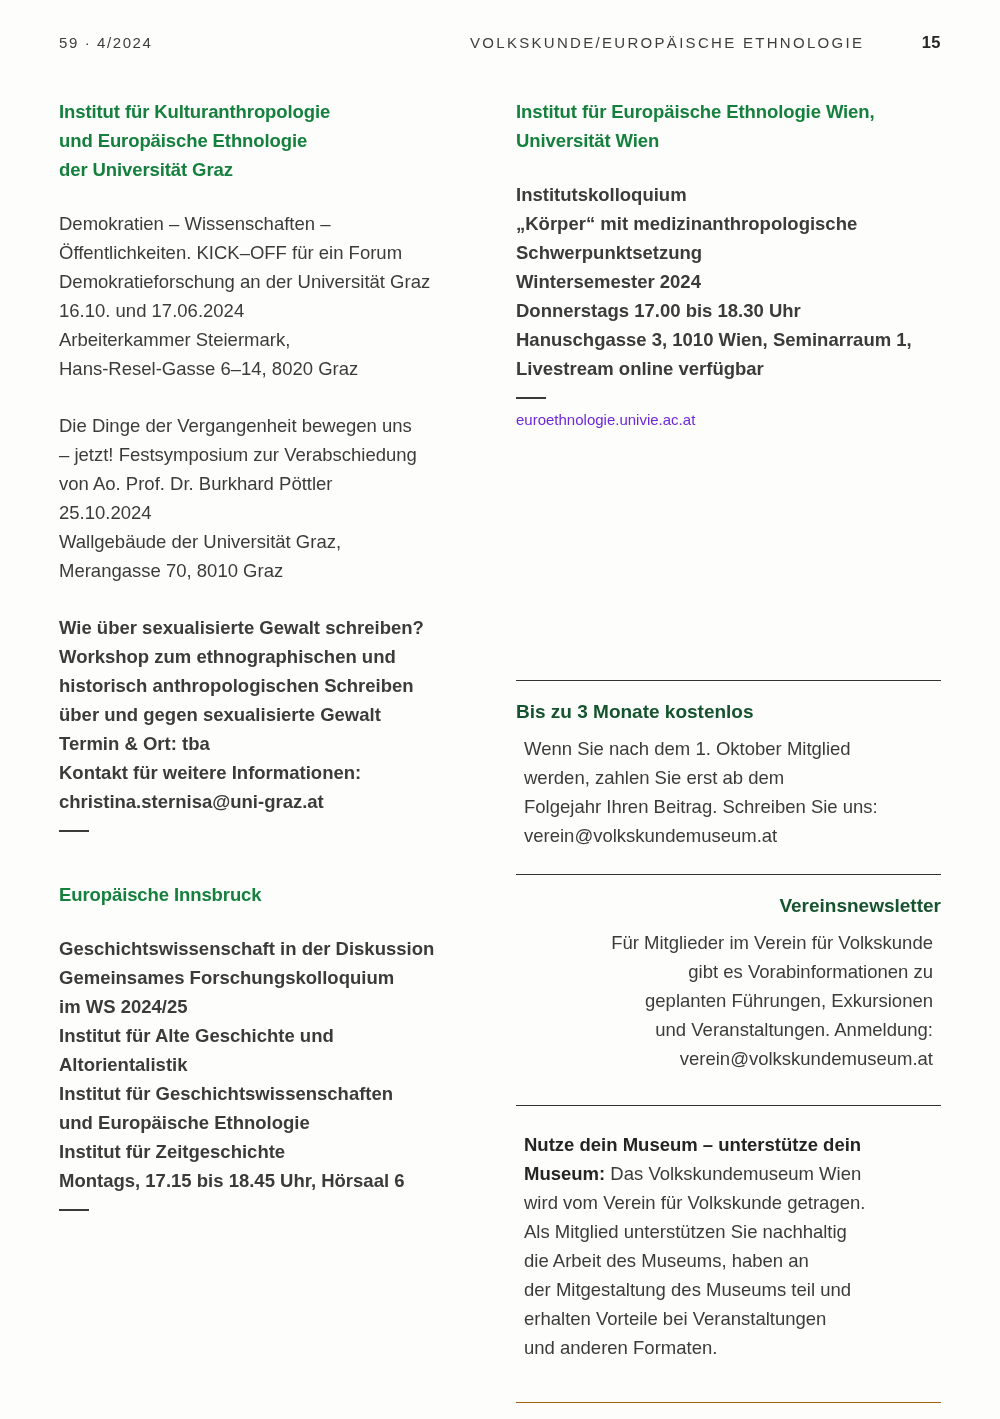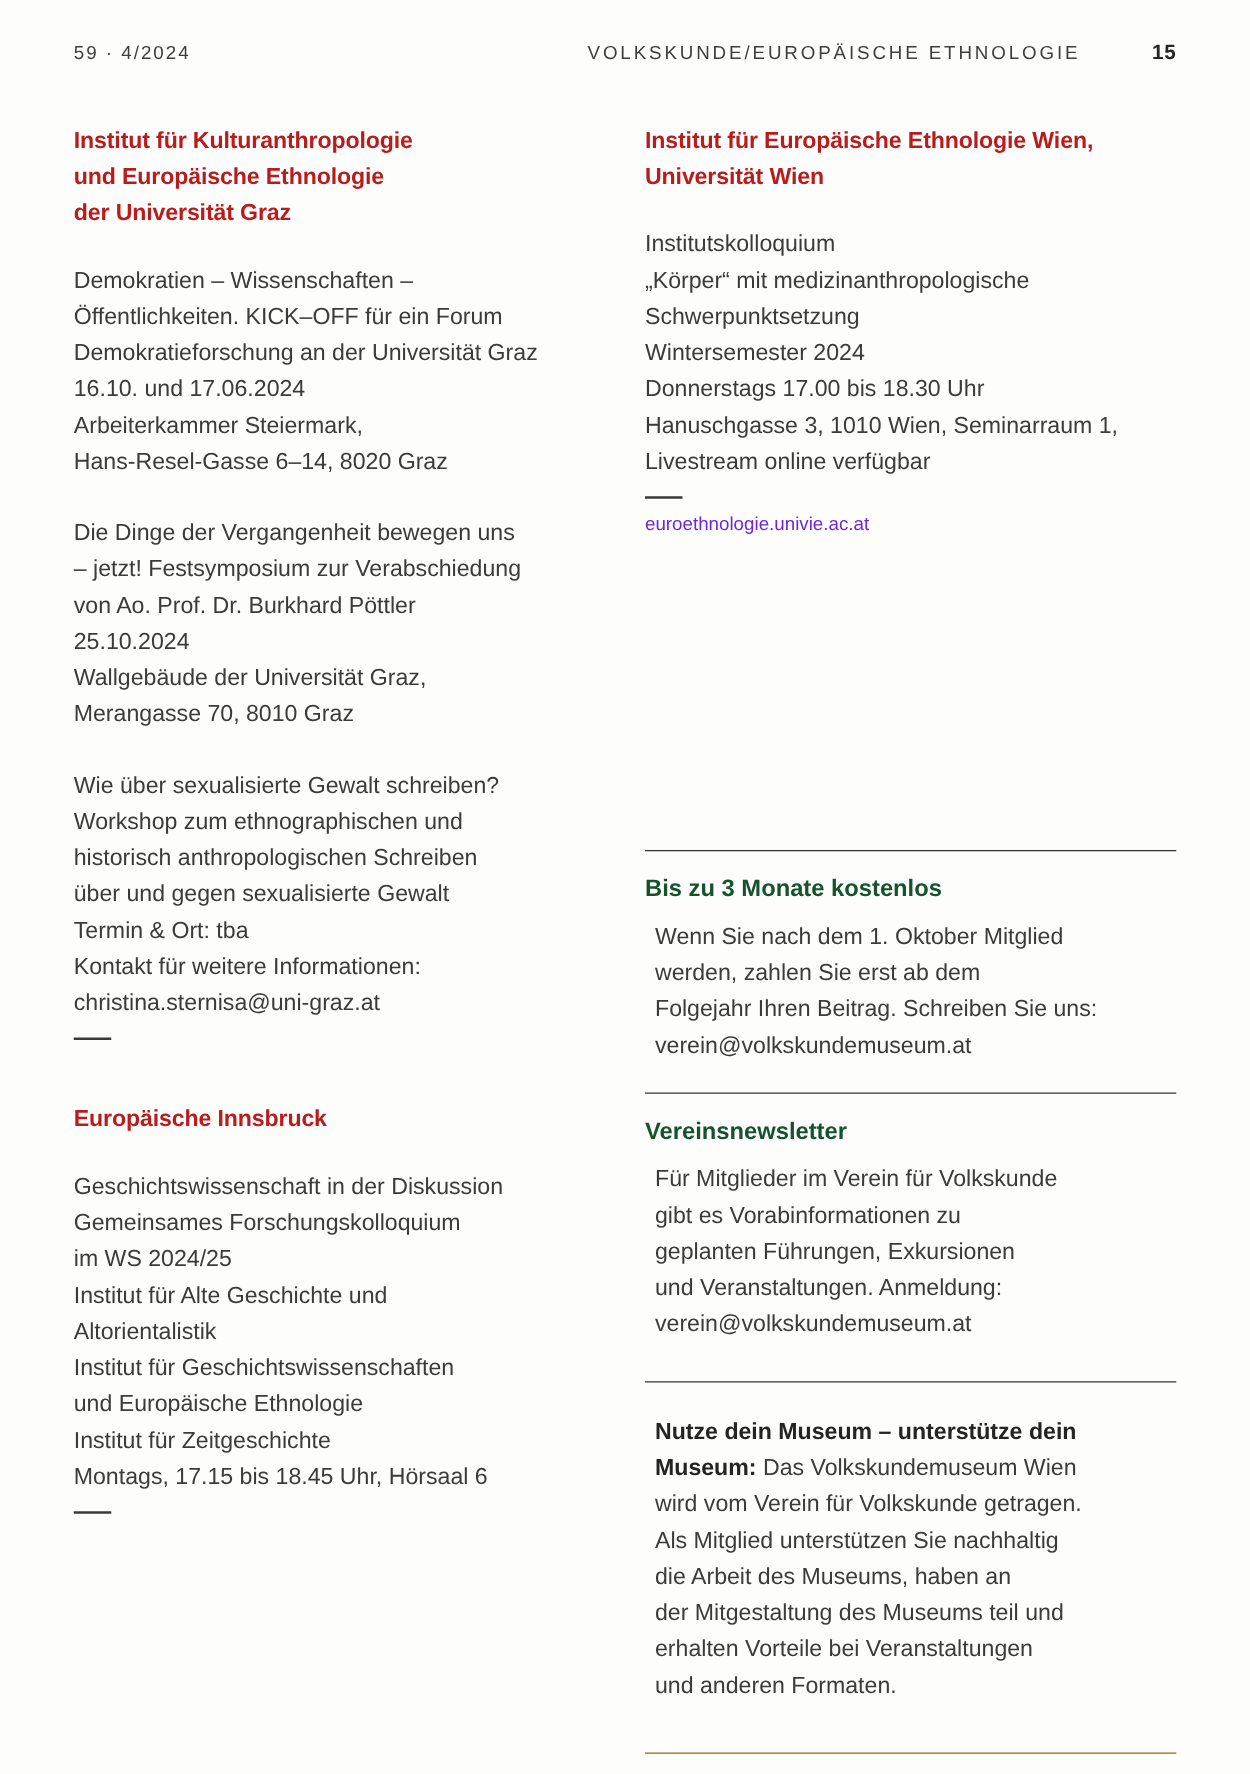--- a/index.html
+++ b/index.html
@@ -35,33 +35,33 @@
     top: 97px; left: 59px;
     display: flex;
     gap: 17px;
   }
   .col-left  { width: 440px; }
   .col-right { width: 425px; }
 
   .heading {
     font-size: 18.5px;
     font-weight: bold;
-    color: #b91c1c;
+    color: #15803d;
     line-height: 29px;
     letter-spacing: -0.1px;
     white-space: pre-line;
     margin: 0 0 25px 0;
   }
   .body-text {
     font-size: 18.5px;
     line-height: 29px;
     white-space: pre-line;
     margin: 0 0 28px 0;
   }
-  .body-text.mb0 { margin-bottom: 0; }
+  .body-text.mb0 { margin-bottom: 0; font-weight: bold; }
   .body-text strong { color: #242424; font-weight: bold; }
 
   .dash {
     width: 30px;
     border-top: 2px solid #3a3a3a;
     margin: 14px 0 11px 0;
   }
   .url-link {
     display: block;
     font-size: 15px;
@@ -73,21 +73,21 @@
 
   .section-block { margin-top: 48px; }
 
   
   .promo { margin-top: 250px; }
   .ruled-section {
     border-top: 1px solid #333;
     padding-top: 16px;
   }
   .ruled-section.pb16 { padding-bottom: 16px; }
-  .ruled-section.pb24 { padding-bottom: 24px; }
+  .ruled-section.pb24 { padding-bottom: 24px; text-align: right; }
   .ruled-section.pb32 { padding-bottom: 32px; }
   .ruled-section.last { border-bottom: 1px solid #a16207; }
   .section-heading {
     font-size: 19px;
     font-weight: bold;
     color: #14532d;
     line-height: 29px;
     margin: 0;
     white-space: pre-line;
   }

